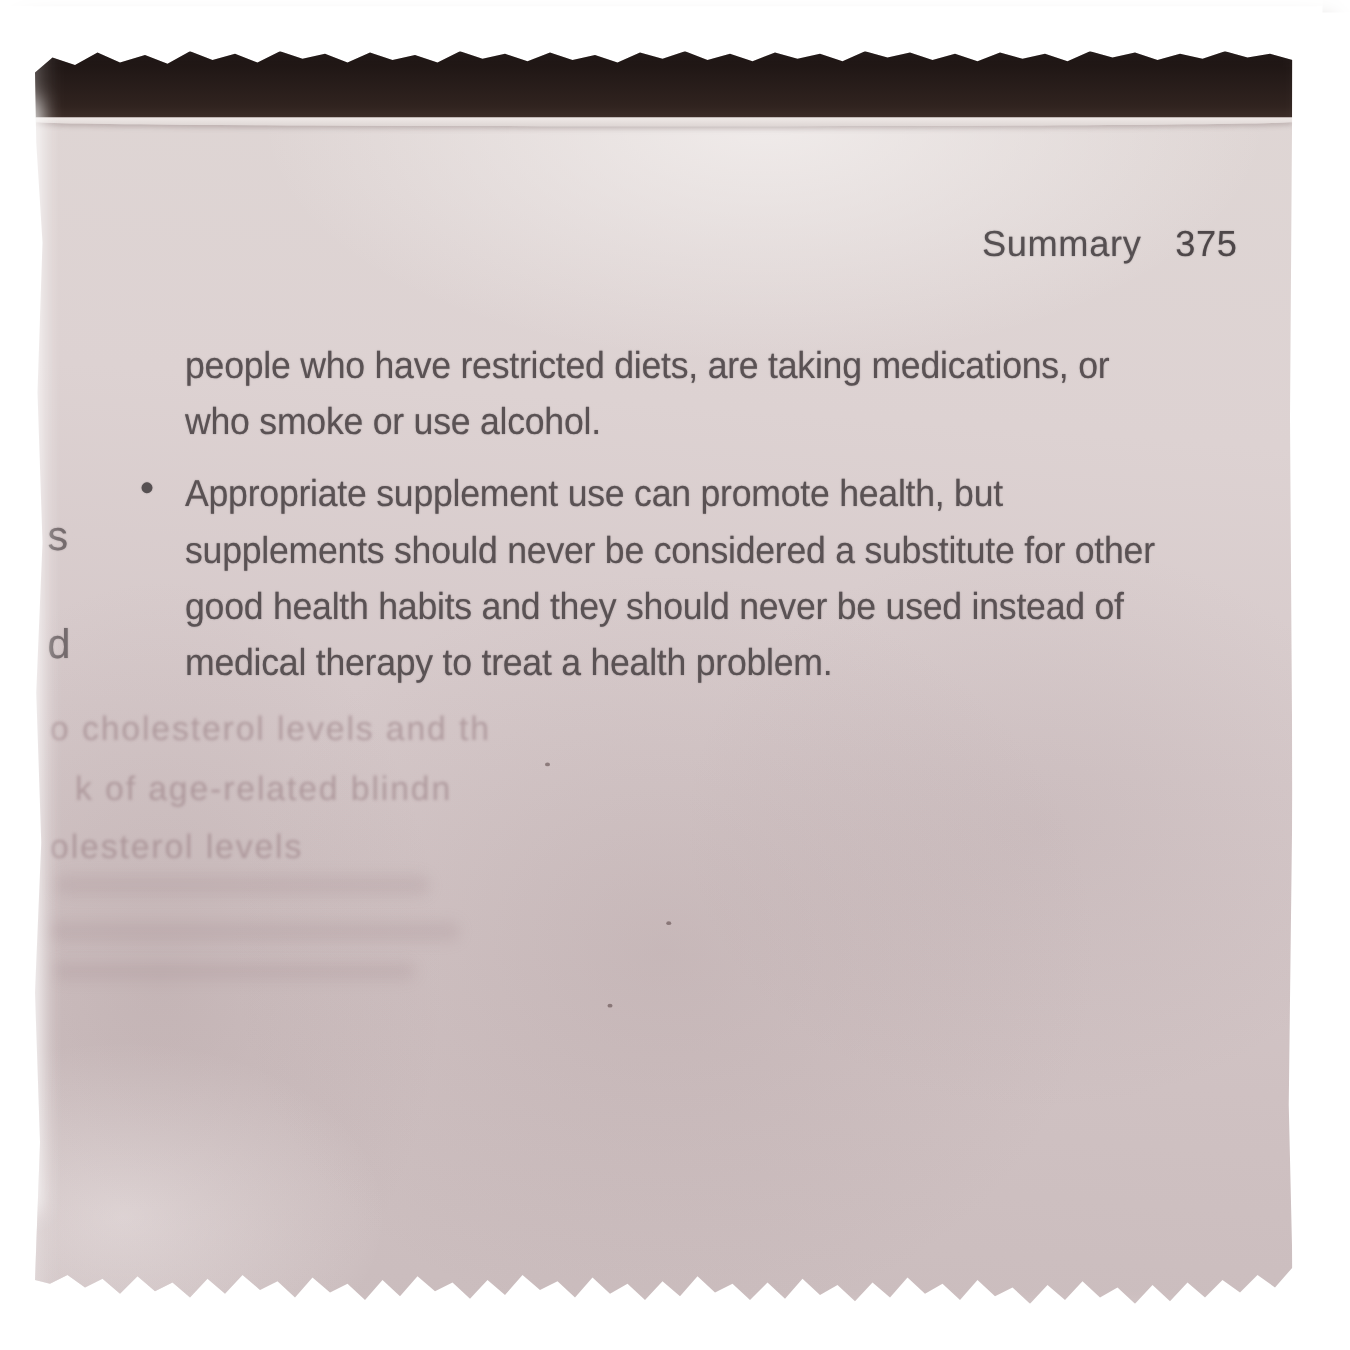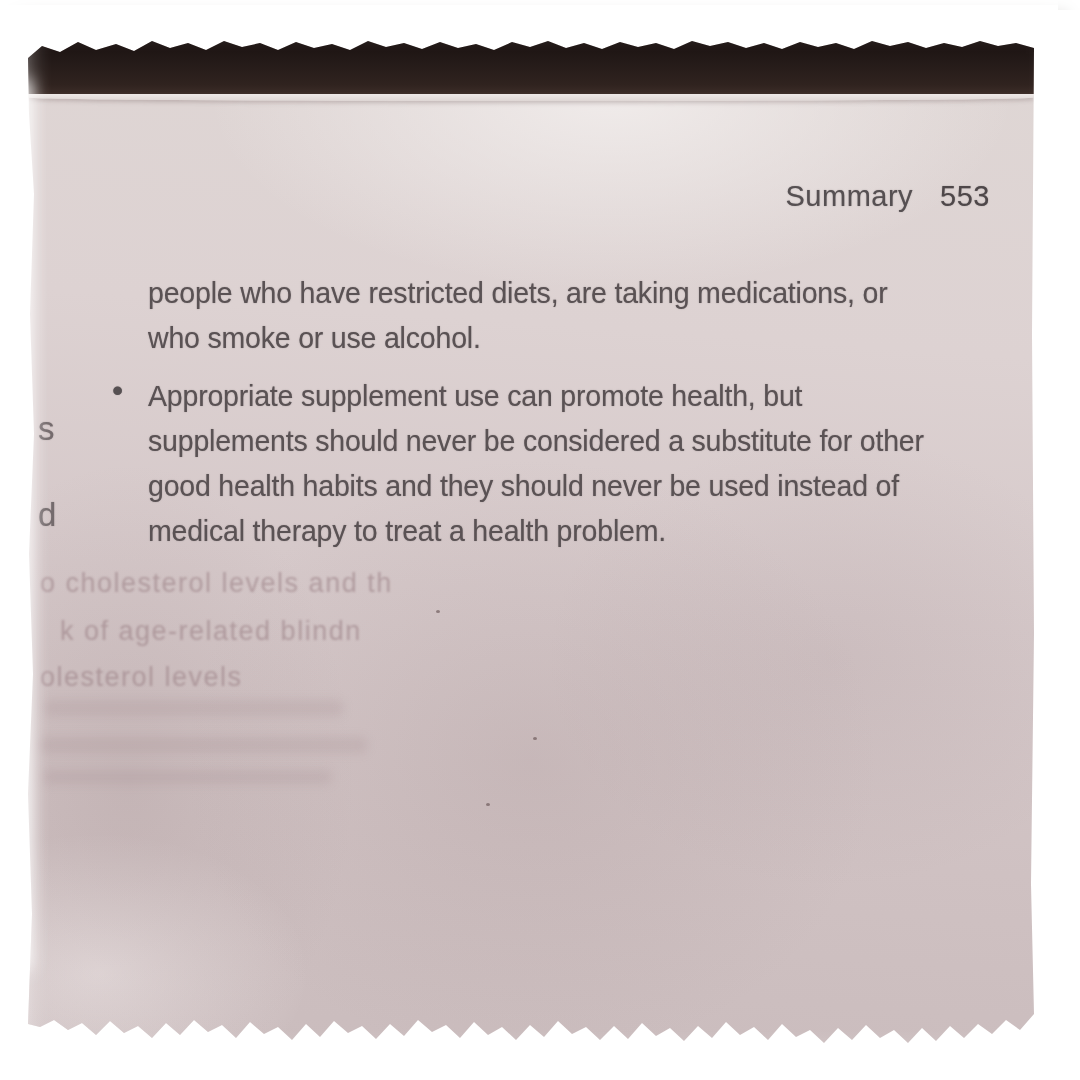--- a/index.html
+++ b/index.html
@@ -108,21 +108,21 @@
 
 <div class="photo">
   <div class="top-line"></div>
   <div class="top-corner"></div>
 
   <div class="paper">
     <div class="band"></div>
     <div class="band-edge"></div>
 
     <div class="header">
-      <span>Summary</span><span class="pagenum">553</span>
+      <span>Summary</span><span class="pagenum">375</span>
     </div>
 
     <span class="bullet">•</span>
 
     <div class="body">
       <p class="para">
         <span class="line">people who have restricted diets, are taking medications, or</span>
         <span class="line">who smoke or use alcohol.</span>
       </p>
       <p class="para">

